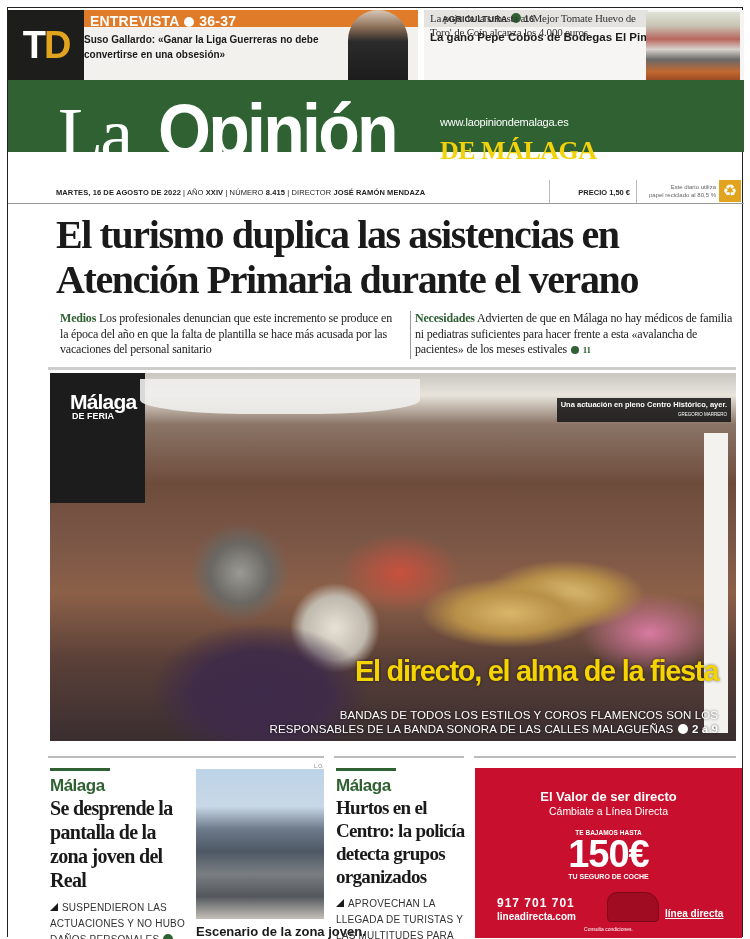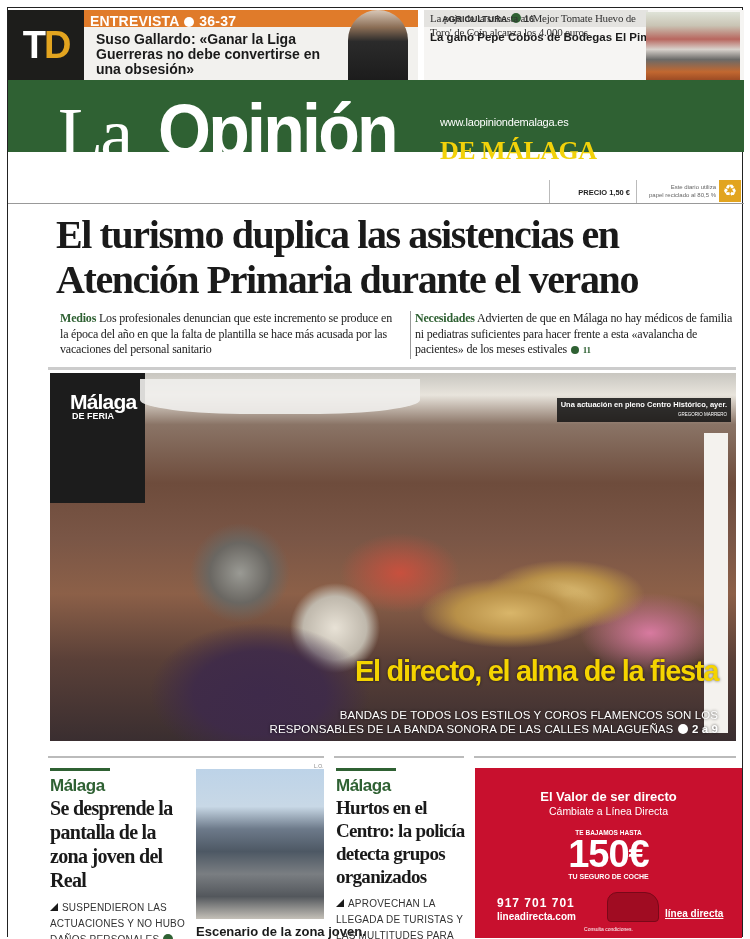--- a/index.html
+++ b/index.html
@@ -7,21 +7,21 @@
   body { font-family: "Liberation Sans", sans-serif; color: #1a1a1a; position: relative; }
   .page { position: absolute; left: 7px; top: 7px; width: 736px; height: 930px; border-left: 1px solid #222; border-right: 1px solid #222; border-top: 1px solid #222; }
 
   
   .teasers { position: absolute; left: 0; top: 0; width: 736px; height: 72px; }
   .td-logo { position: absolute; left: 0; top: 2px; width: 76px; height: 70px; background: #1d1d1b; display: flex; align-items: center; justify-content: center; font-weight: 900; font-size: 38px; letter-spacing: -2px; }
   .td-logo .t { color: #fff; }
   .td-logo .d { color: #e2a41f; }
   .teaser1 { position: absolute; left: 76px; top: 2px; width: 334px; height: 70px; background: #f2f1ee; }
   .teaser1 .kicker { height: 17px; background: #e07b2a; color: #fff; font-size: 14px; font-weight: 700; padding: 3px 6px; letter-spacing: 0.2px; }
-  .teaser1 .title { font-size: 14px; font-weight: 700; line-height: 15px; padding: 5px 12px; width: 250px; color: #1a1a1a; }
+  .teaser1 .title { font-size: 10px; font-weight: 700; line-height: 15px; padding: 5px 0; width: 250px; color: #1a1a1a; }
   .teaser1 .photo { position: absolute; right: 10px; top: 0; width: 60px; height: 70px; background: linear-gradient(180deg, #d9c8b8 0%, #8a6d55 25%, #2b2b2b 45%, #1c1c1c 100%); border-radius: 30px 30px 0 0; }
   .teaser2 { position: absolute; left: 416px; top: 2px; width: 320px; height: 70px; background: #f6f5f3; }
   .teaser2 .kicker { height: 17px; background: #e4e3e0; color: #333; font-size: 9px; font-weight: 700; padding: 3px 18px; width: 224px; }
   .teaser2 .title { font-size: 11.5px; font-weight: 700; padding: 3px 6px 0; line-height: 14px; }
   .teaser2 .sub { font-size: 11px; color: #333; padding: 2px 6px; line-height: 13.5px; width: 226px; }
   .teaser2 .photo { position: absolute; right: 4px; top: 2px; width: 94px; height: 68px; background: linear-gradient(180deg, #dfe3d8 0%, #c9c4b4 20%, #b8675f 40%, #d8d2cc 55%, #6b6a68 70%, #c26830 88%, #9d4c25 100%); }
   .pg-icon { display: inline-block; width: 10px; height: 10px; border-radius: 50%; background: currentColor; vertical-align: -1px; margin: 0 1px; position: relative; }
 
   
   .masthead { position: absolute; left: 0; top: 72px; width: 736px; height: 72px; background: #2f6133; }
@@ -135,20 +135,29 @@
   </div>
 
   <div class="masthead">
     <span class="mast-la">La</span>
     <span class="mast-opinion">Opinión</span>
     <span class="mast-url">www.laopiniondemalaga.es</span>
     <span class="mast-city">DE MÁLAGA</span>
   </div>
 
   <div class="dateline">
+    <div class="left">
+      <span>MARTES, 16 DE AGOSTO DE 2022</span>
+      <span class="lite"> | </span><span class="lite">AÑO</span>
+      <span>XXIV</span>
+      <span class="lite"> | </span><span class="lite">NÚMERO</span>
+      <span>8.415</span>
+      <span class="lite"> | </span><span class="lite">DIRECTOR</span>
+      <span>JOSÉ RAMÓN MENDAZA</span>
+    </div>
     <div class="price">PRECIO 1,50 €</div>
     <div class="recycle-text">
       <div>Este diario utiliza</div>
       <div>papel reciclado al 80,5 %</div>
     </div>
     <div class="recycle-icon">♻</div>
   </div>
 
   <div class="headline">El turismo duplica las asistencias en Atención Primaria durante el verano</div>
   <div class="subs">

